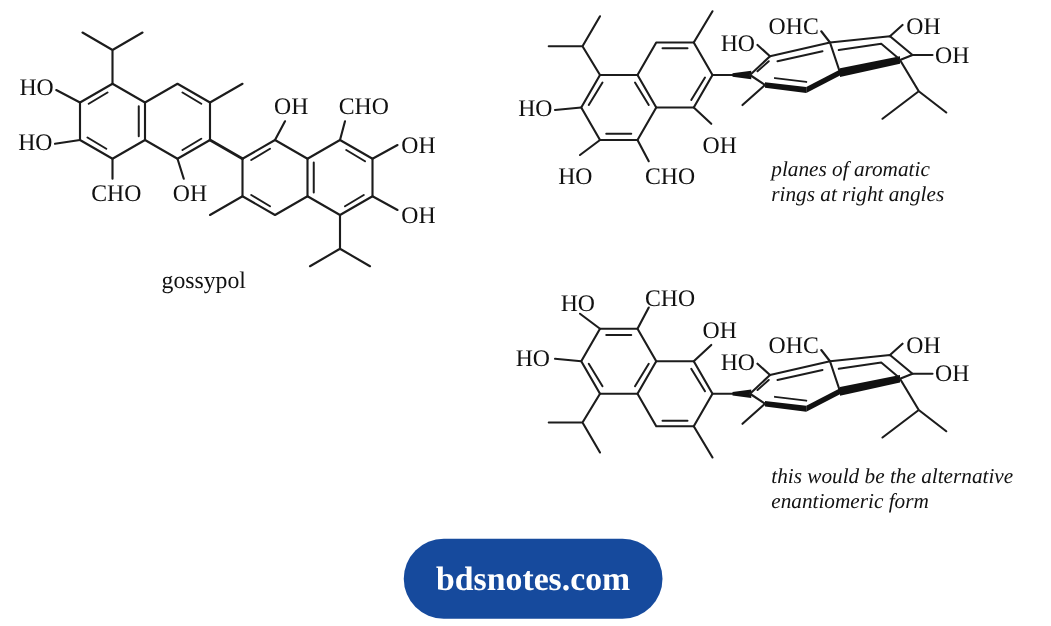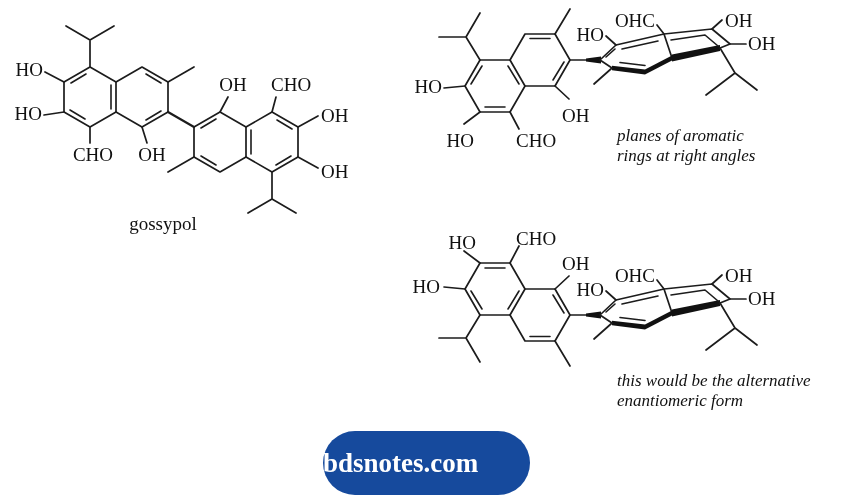--- a/index.html
+++ b/index.html
@@ -7,21 +7,21 @@
           font-family:"Liberation Serif",serif;}
   svg{position:absolute;left:0;top:0;}
   .bond{stroke:#1c1c1c;stroke-width:1.7;fill:none;stroke-linecap:round;stroke-linejoin:round;}
   .biaryl{stroke:#1c1c1c;stroke-width:2.2;fill:none;stroke-linecap:round;}
   .dbl{stroke:#1c1c1c;stroke-width:1.6;fill:none;stroke-linecap:round;}
   .wedge{fill:#111111;stroke:none;}
   .atom{font-family:"Liberation Serif",serif;font-size:19px;fill:#111111;}
   .caption{font-family:"Liberation Serif",serif;font-size:19px;fill:#111111;}
   .note{font-family:"Liberation Serif",serif;font-style:italic;font-size:17px;fill:#111111;}
   .badge{position:absolute;left:323px;top:431px;width:207px;height:64px;border-radius:32px;
-         background:#164a9d;color:#ffffff;display:flex;align-items:center;
+         background:#164a9d;color:#ffffff;display:flex;align-items:center;justify-content:center;
          font-family:"Liberation Serif",serif;font-weight:bold;font-size:27px;}
 </style>
 </head>
 <body>
 
 <div class="canvas">
 
   <svg width="841" height="501" viewBox="0 0 841 501">
 
     <g>

